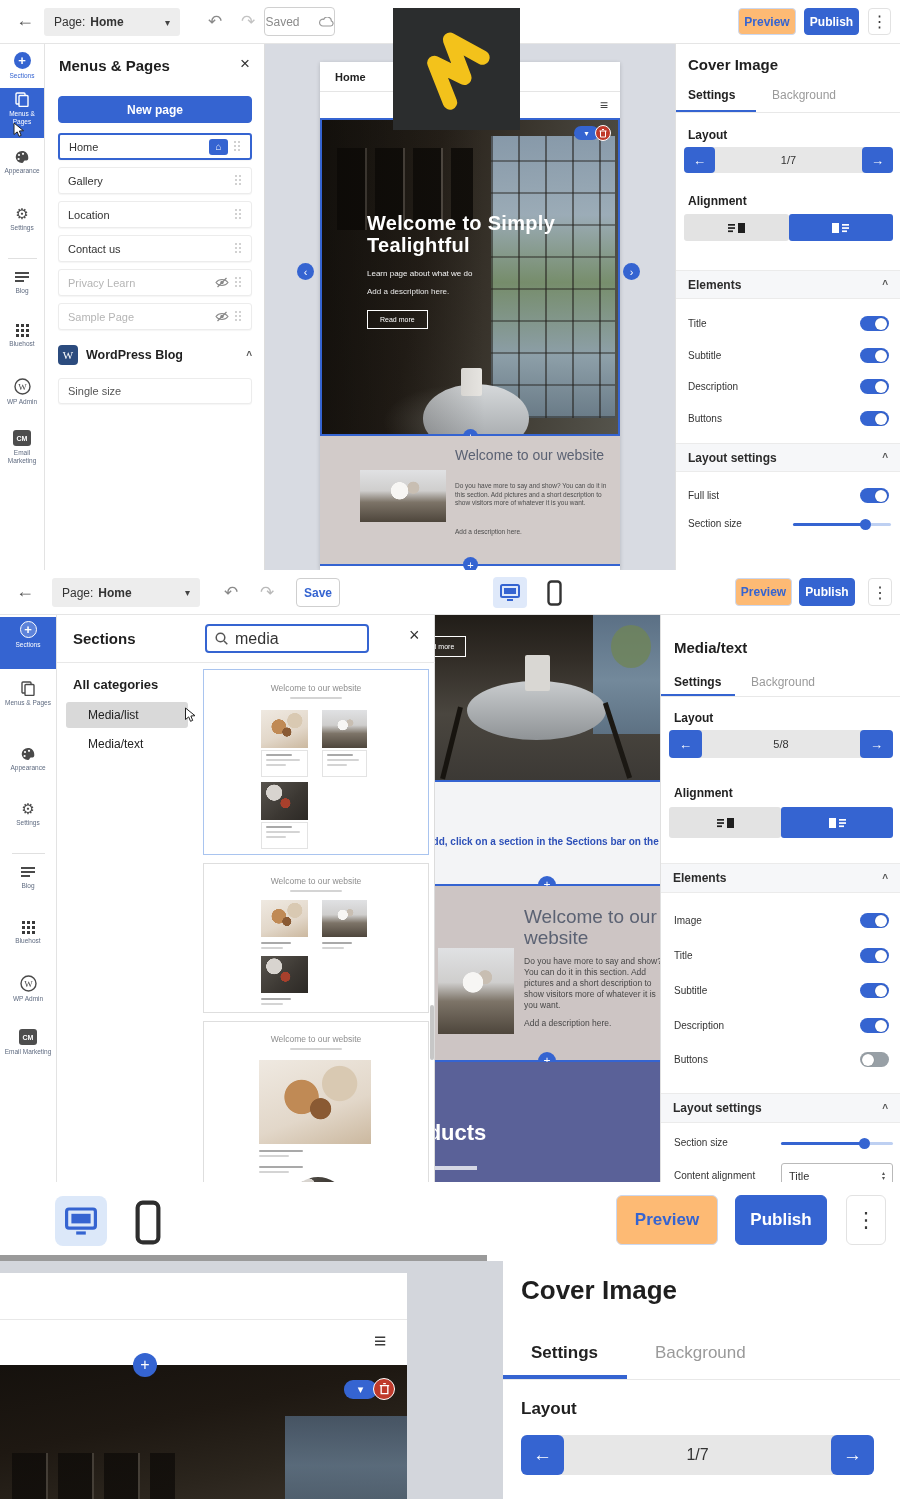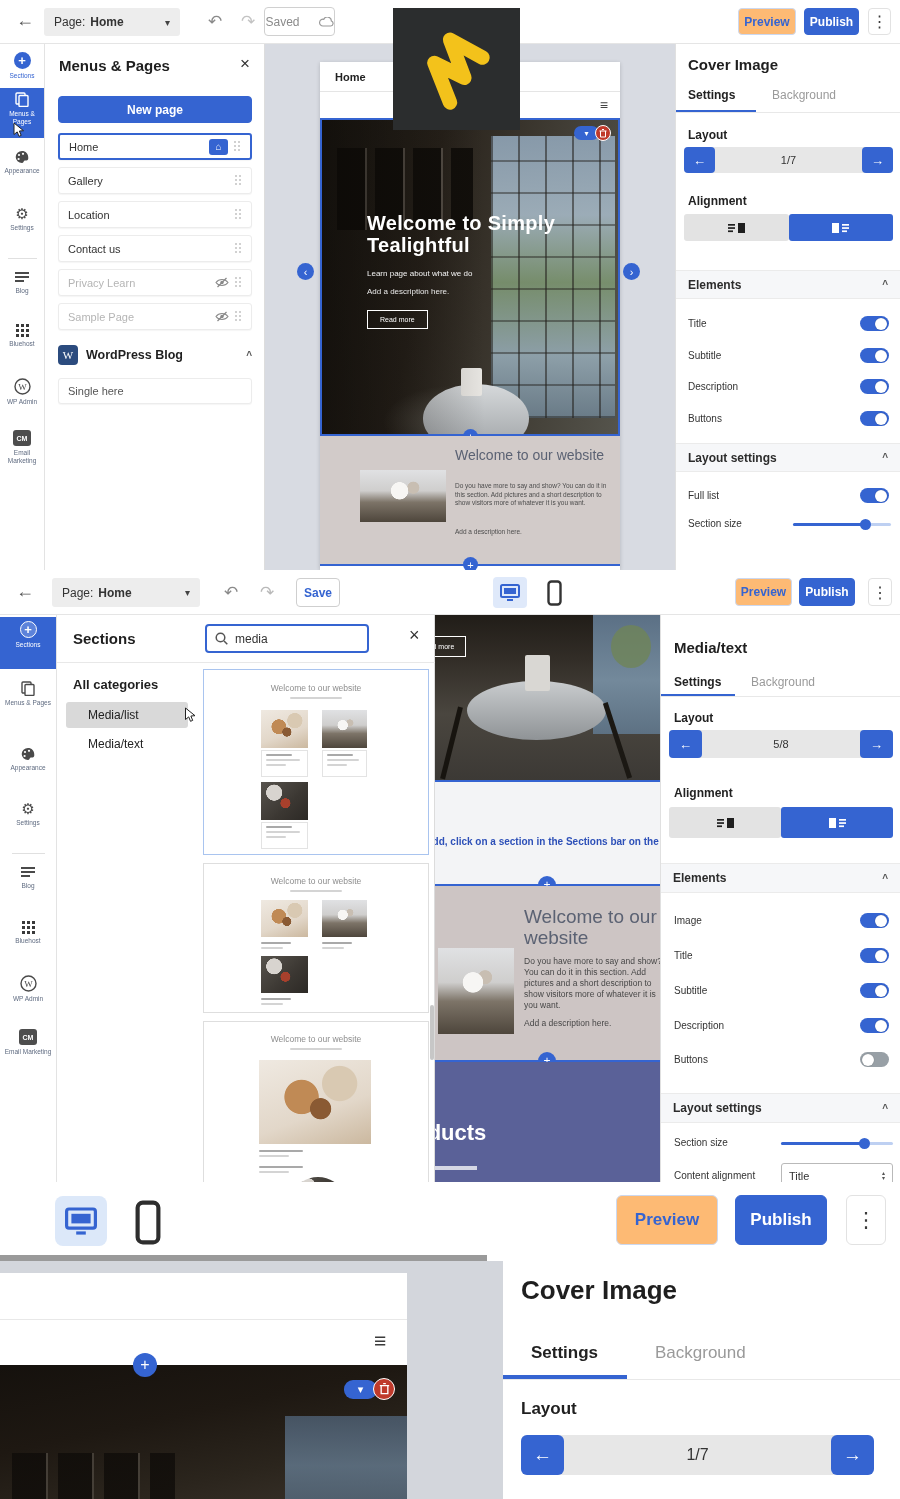--- a/index.html
+++ b/index.html
@@ -78,21 +78,21 @@
 .ph-cup{position:absolute;background:radial-gradient(circle at 46% 40%,#f7f6f4 0 15%,rgba(0,0,0,0) 16%),radial-gradient(circle at 62% 34%,#c8beb2 0 9%,rgba(0,0,0,0) 10%),linear-gradient(180deg,#e0e1e3 0%,#cfcecd 40%,#7d7468 62%,#4e463c 100%)}
 .ph-pastry{position:absolute;background:radial-gradient(circle at 55% 58%,#8a5a33 0 13%,rgba(0,0,0,0) 14%),radial-gradient(circle at 38% 44%,#c08a55 0 20%,rgba(0,0,0,0) 21%),radial-gradient(circle at 72% 28%,#d9c9b2 0 17%,rgba(0,0,0,0) 18%),linear-gradient(160deg,#efe9e1 0%,#e2d7c9 60%,#cbb89f 100%)}
 .ph-cookies{position:absolute;background:radial-gradient(circle at 52% 56%,#a8402c 0 15%,rgba(0,0,0,0) 16%),radial-gradient(circle at 28% 28%,#d8d4cf 0 18%,rgba(0,0,0,0) 19%),linear-gradient(135deg,#57534d 0%,#3b3732 60%,#2c2925 100%)}
 .ph-dark{position:absolute;background:linear-gradient(168deg,#15110d 0%,#1e1812 40%,#2b251d 72%,#39322a 100%);overflow:hidden}
 .ph-dark .dw{position:absolute;right:0;bottom:0;width:30%;height:62%;background:linear-gradient(180deg,#4c5d70 0%,#61768a 60%,#55687a 100%);opacity:.85}
 .ph-dark .df{position:absolute;left:3%;bottom:0;width:40%;height:34%;background:repeating-linear-gradient(90deg,#0f0c09 0 34px,#4c463e 34px 36px,rgba(0,0,0,0) 36px 46px);opacity:.8}
 .badgepair{position:absolute;display:flex;align-items:center}
 .bluepill{background:#3564d1;color:#fff;display:flex;align-items:center;justify-content:center;border-radius:9px}
 .redcirc{background:#bf3a2b;border-radius:50%;display:flex;align-items:center;justify-content:center;margin-left:-4px;border:1.5px solid #fff}
 .searchbox{position:absolute;border:2px solid #3564d1;border-radius:4px;background:#fff;display:flex;align-items:center;padding:0 8px;gap:7px}
-.searchbox input{border:0;outline:0;font-size:12px;color:#333;width:100px;font-family:"Liberation Sans",sans-serif;background:transparent}
+.searchbox input{border:0;outline:0;font-size:16px;color:#333;width:100px;font-family:"Liberation Sans",sans-serif;background:transparent}
 .selbox{position:absolute;border:1px solid #b9b9b9;border-radius:3px;background:#fff;display:flex;align-items:center;padding:0 7px;font-size:11px;color:#333}
 .selbox .arrs{margin-left:auto;display:flex;flex-direction:column;line-height:5px;font-size:6px;color:#555}
 .nv{white-space:nowrap;overflow:hidden}
 </style>
 </head>
 <body>
 
 <div id="app">
 
 <div class="sec" id="s1" style="top:0;height:570px">
@@ -244,21 +244,21 @@
     </div>
 
     <div class="abs" style="left:13px;top:301px;width:194px;display:flex;align-items:center;gap:8px">
       <div class="wpbadge">
             <span>W</span>
           </div>
       <b style="font-size:12.5px;color:#1f1f1f">WordPress Blog</b>
       <span style="margin-left:auto;color:#555;font-size:10px;font-weight:bold">^</span>
     </div>
     <div class="item" style="left:13px;top:334px;width:194px;height:26px">
-      <span style="color:#555">Single here</span>
+      <span style="color:#555">Single size</span>
     </div>
   </div>
 
   <div class="abs" style="left:265px;top:44px;width:410px;height:526px;background:#d8dbe2;overflow:hidden">
     <div class="abs" style="left:55px;top:18px;width:300px;height:508px;background:#fff;box-shadow:0 1px 4px rgba(0,0,0,.18)">
       <div class="abs" style="left:0;top:0;width:100%;height:30px;border-bottom:1px solid #e5e5e5;display:flex;align-items:center;padding:0 15px;font-size:11px;font-weight:bold;color:#222">
             <span>Home</span>
           </div>
       <div class="abs" style="left:0;top:30px;width:100%;height:26px;display:flex;align-items:center;justify-content:flex-end;padding:0 12px;color:#444;font-size:14px">
             <span>≡</span>

